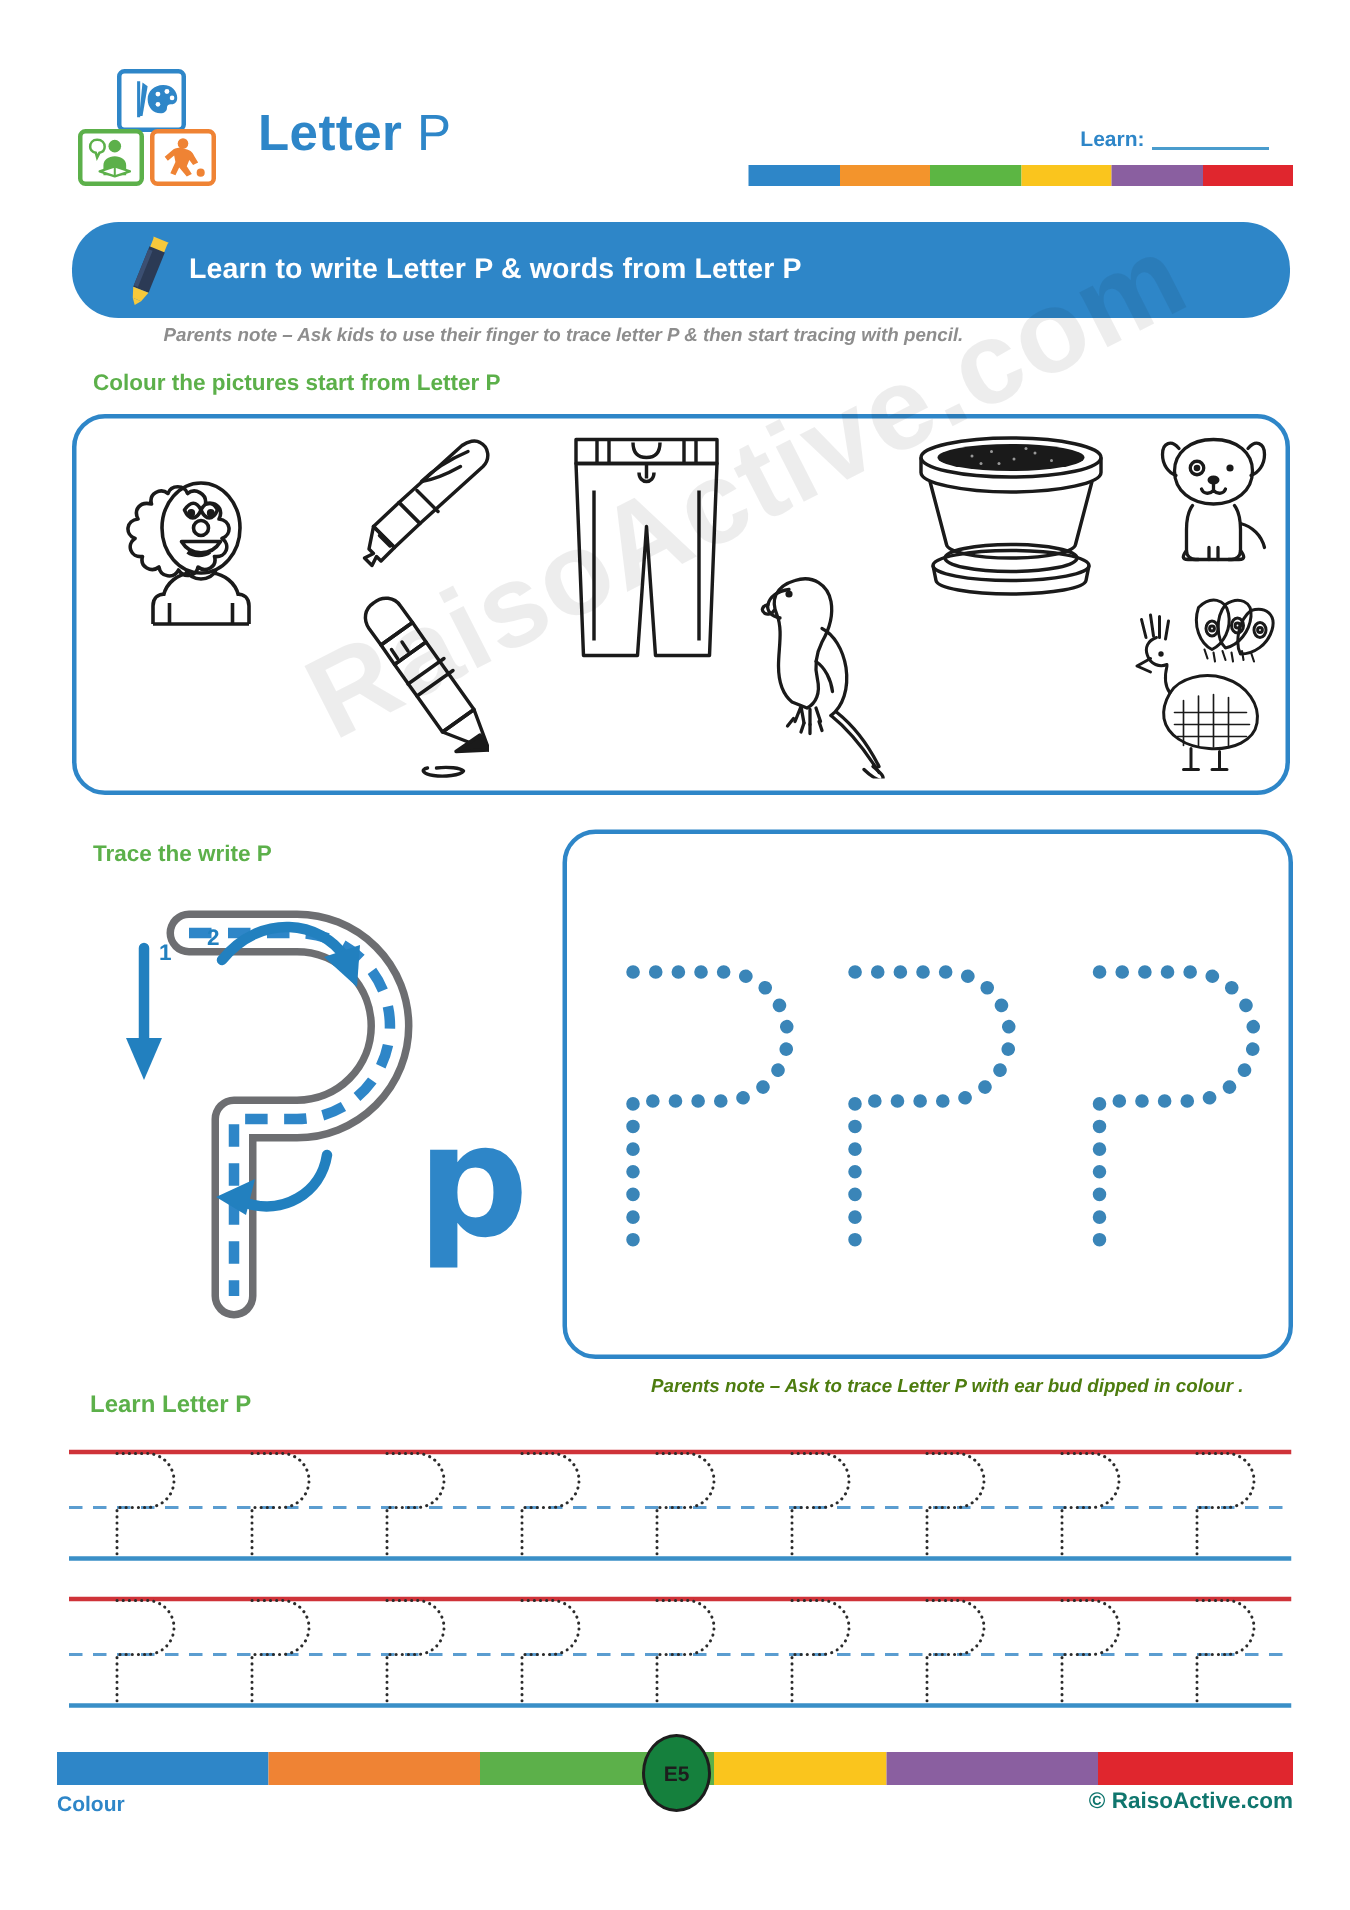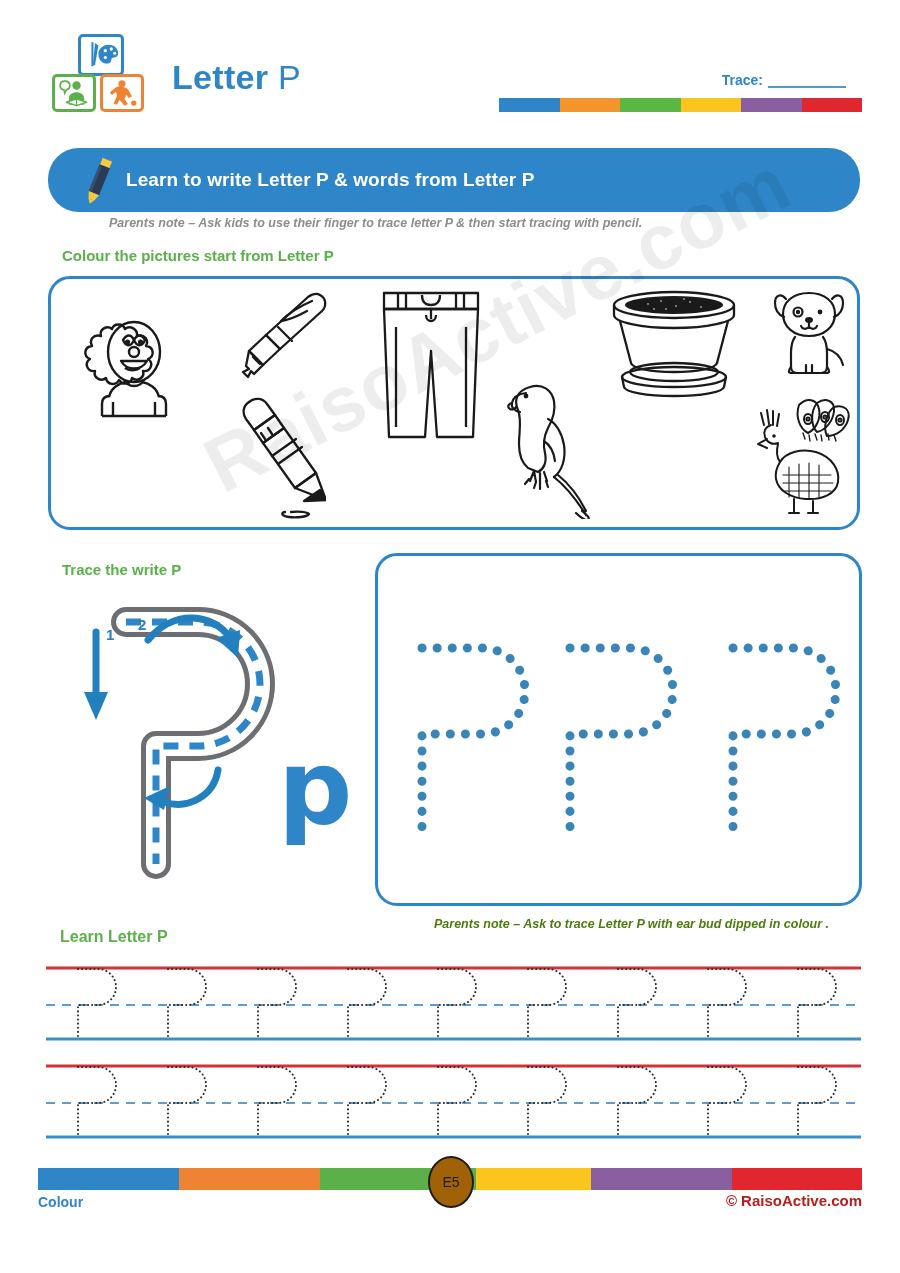--- a/index.html
+++ b/index.html
@@ -19,21 +19,21 @@
     color: #000; opacity: 0.065;
     transform: rotate(-27deg);
     transform-origin: left top;
     white-space: nowrap;
     letter-spacing: 1px;
     pointer-events: none;
     z-index: 5;
   }
 
   
-  .header { position: absolute; left: 0; top: 0; width: 884px; height: 135px; padding-left: 16px; }
+  .header { position: absolute; left: 0; top: 12px; width: 884px; height: 135px; padding-left: 16px; }
 
   .logo { position: absolute; left: 50px; top: 34px; width: 112px; height: 78px; }
   .logo-tile { position: absolute; border-radius: 5px; background: #fff; }
   .tile-art  { left: 28px; top: 0;   width: 46px; height: 42px; border: 3px solid #2e86c8; }
   .tile-read { left: 2px;  top: 40px; width: 44px; height: 38px; border: 3px solid #5cb04a; }
   .tile-run  { left: 50px; top: 40px; width: 44px; height: 38px; border: 3px solid #ef8334; }
 
   .page-title {
     position: absolute; left: 172px; top: 58px;
     font-size: 34px; color: #2e86c8; letter-spacing: .3px;
@@ -127,31 +127,31 @@
   .rule-row svg { display: block; }
 
   
   .footer { position: absolute; left: 0; top: 1160px; width: 900px; height: 60px; }
   .footer-bar { position: absolute; left: 38px; top: 8px; width: 824px; height: 22px; display: flex; }
   .footer-bar span { height: 100%; }
   .footer-badge {
     position: absolute; left: 428px; top: -4px;
     width: 46px; height: 52px;
     border: 2px solid #1d1d1d; border-radius: 50%;
-    background: #a16207;
+    background: #15803d;
     display: flex; align-items: center; justify-content: center;
-    font-size: 14px; font-weight: normal; color: #1d1d1d;
+    font-size: 14px; font-weight: bold; color: #1d1d1d;
   }
   .footer-left {
     position: absolute; left: 38px; top: 34px;
     font-size: 14px; font-weight: bold; color: #2e86c8;
   }
   .footer-right {
     position: absolute; right: 38px; top: 32px;
-    font-size: 15px; font-weight: bold; color: #b91c1c;
+    font-size: 15px; font-weight: bold; color: #0f766e;
   }
 </style>
 </head>
 <body>
 
 <div class="watermark">RaisoActive.com</div>
 
 <div class="header">
 
   <div class="logo">
@@ -183,21 +183,21 @@
       </svg>
     </div>
   </div>
 
   <div class="page-title">
     <span class="t-bold">Letter</span>
     <span class="t-light">P</span>
   </div>
 
   <div class="date-line">
-    <span>Trace:</span>
+    <span>Learn:</span>
     <span class="date-rule"></span>
   </div>
 
   <div class="header-bar">
       <span style="background: rgb(46, 134, 200); flex: 1 1 0%;"></span>
       <span style="background: rgb(243, 148, 44); flex: 1 1 0%;"></span>
       <span style="background: rgb(92, 182, 67); flex: 1 1 0%;"></span>
       <span style="background: rgb(250, 197, 29); flex: 1 1 0%;"></span>
       <span style="background: rgb(138, 95, 160); flex: 1 1 0%;"></span>
       <span style="background: rgb(224, 38, 46); flex: 1 1 0%;"></span>

